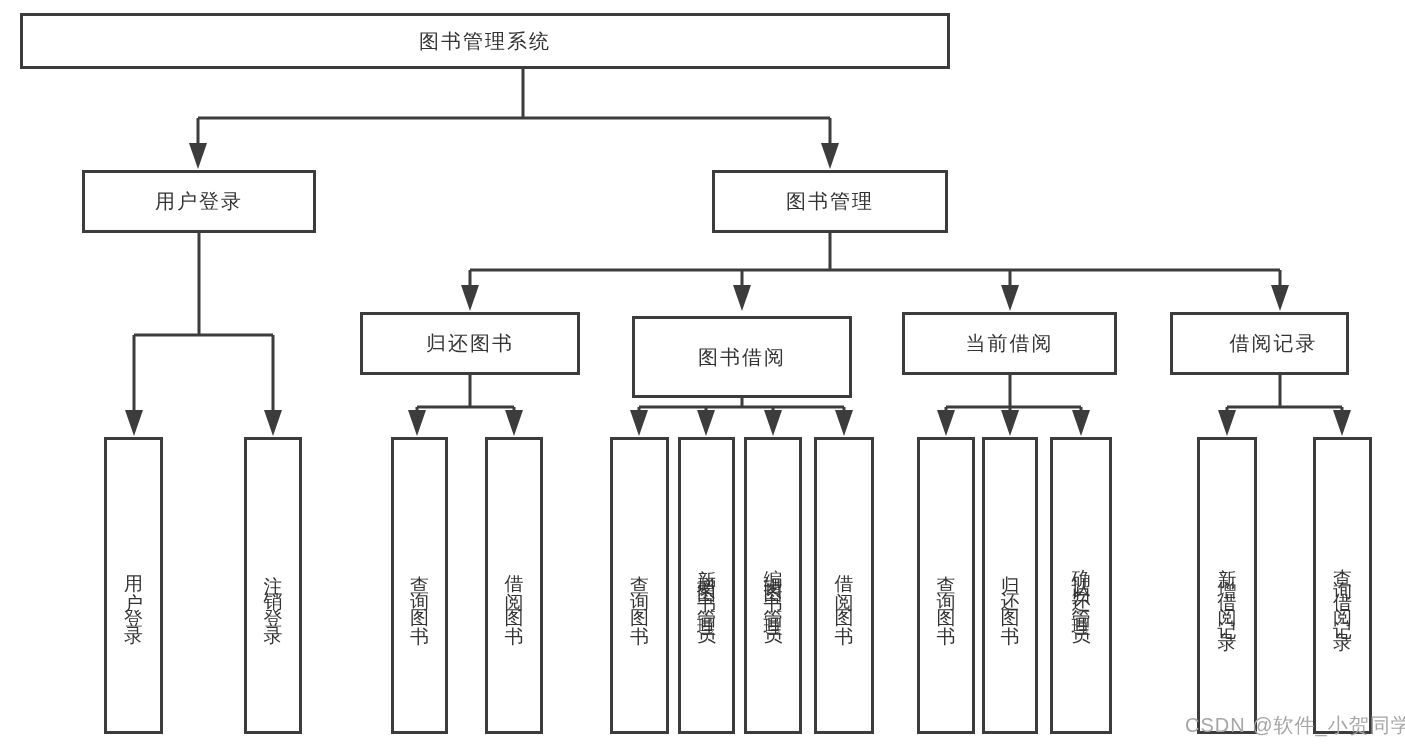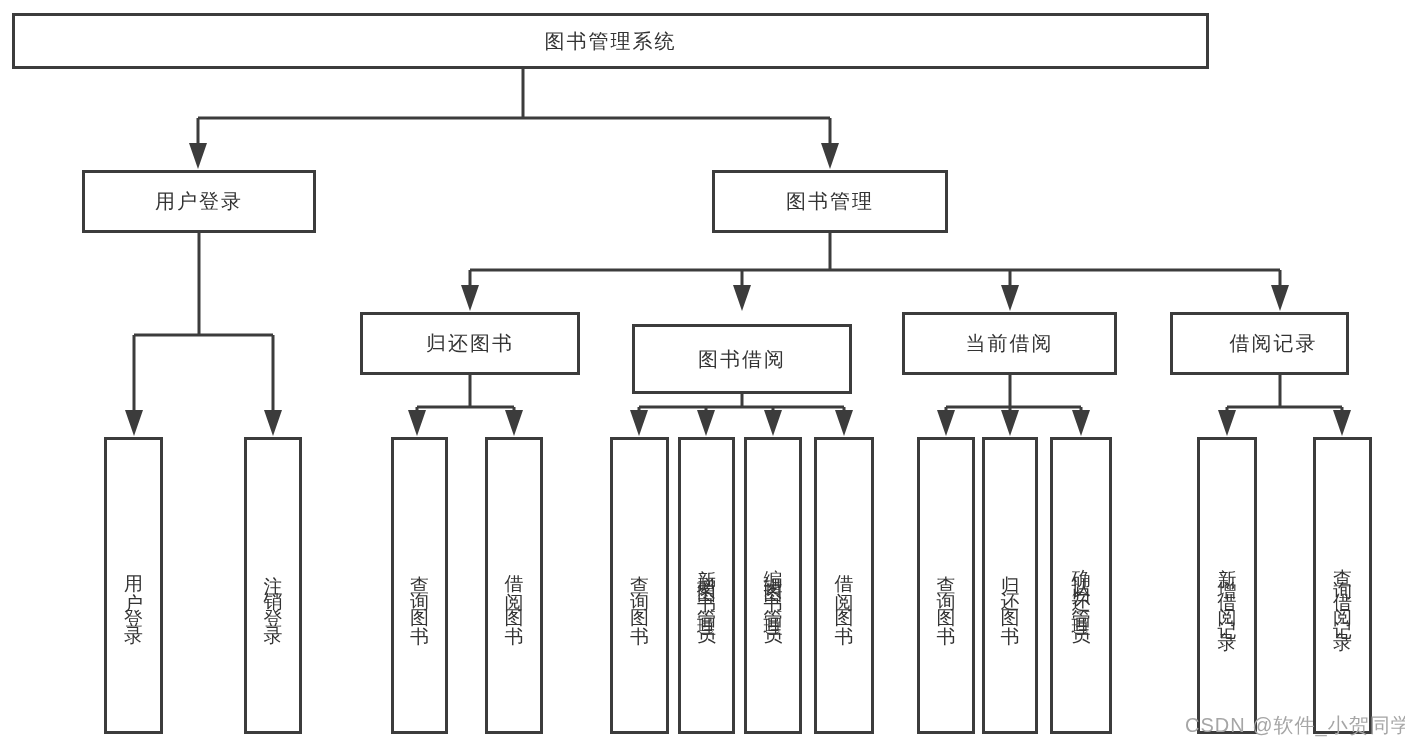--- a/index.html
+++ b/index.html
@@ -70,27 +70,27 @@
       <polygon points="764,410 782,410 773,436"></polygon>
       <polygon points="835,410 853,410 844,436"></polygon>
       <polygon points="937,410 955,410 946,436"></polygon>
       <polygon points="1001,410 1019,410 1010,436"></polygon>
       <polygon points="1072,410 1090,410 1081,436"></polygon>
       <polygon points="1218,410 1236,410 1227,436"></polygon>
       <polygon points="1333,410 1351,410 1342,436"></polygon>
     </g>
   </svg>
 
-  <div class="node" style="left:12px; top:13px; width:1197px; height:56px;">图书管理系统</div>
+  <div class="node" style="left:20px; top:13px; width:930px; height:56px;">图书管理系统</div>
 
   <div class="node" style="left:82px; top:170px; width:234px; height:63px;">用户登录</div>
   <div class="node" style="left:712px; top:170px; width:236px; height:63px;font-family:Liberation Mono, monospace;">图书管理</div>
 
   <div class="node" style="left:360px; top:312px; width:220px; height:63px;">归还图书</div>
-  <div class="node" style="left:632px; top:324px; width:220px; height:70px;">图书借阅</div>
+  <div class="node" style="left:632px; top:316px; width:220px; height:82px;">图书借阅</div>
   <div class="node" style="left:902px; top:312px; width:215px; height:63px;text-align:center;">当前借阅</div>
   <div class="node" style="left:1170px; top:312px; width:179px; height:63px;padding-left:28px;">借阅记录</div>
 
   <div class="vnode" style="left:104px; top:437px; width:59px; height:297px;">
     <div class="vlabel gap-lg">用户登录</div>
   </div>
   <div class="vnode" style="left:244px; top:437px; width:58px; height:297px;">
     <div class="vlabel gap-lg">注销登录</div>
   </div>
 

